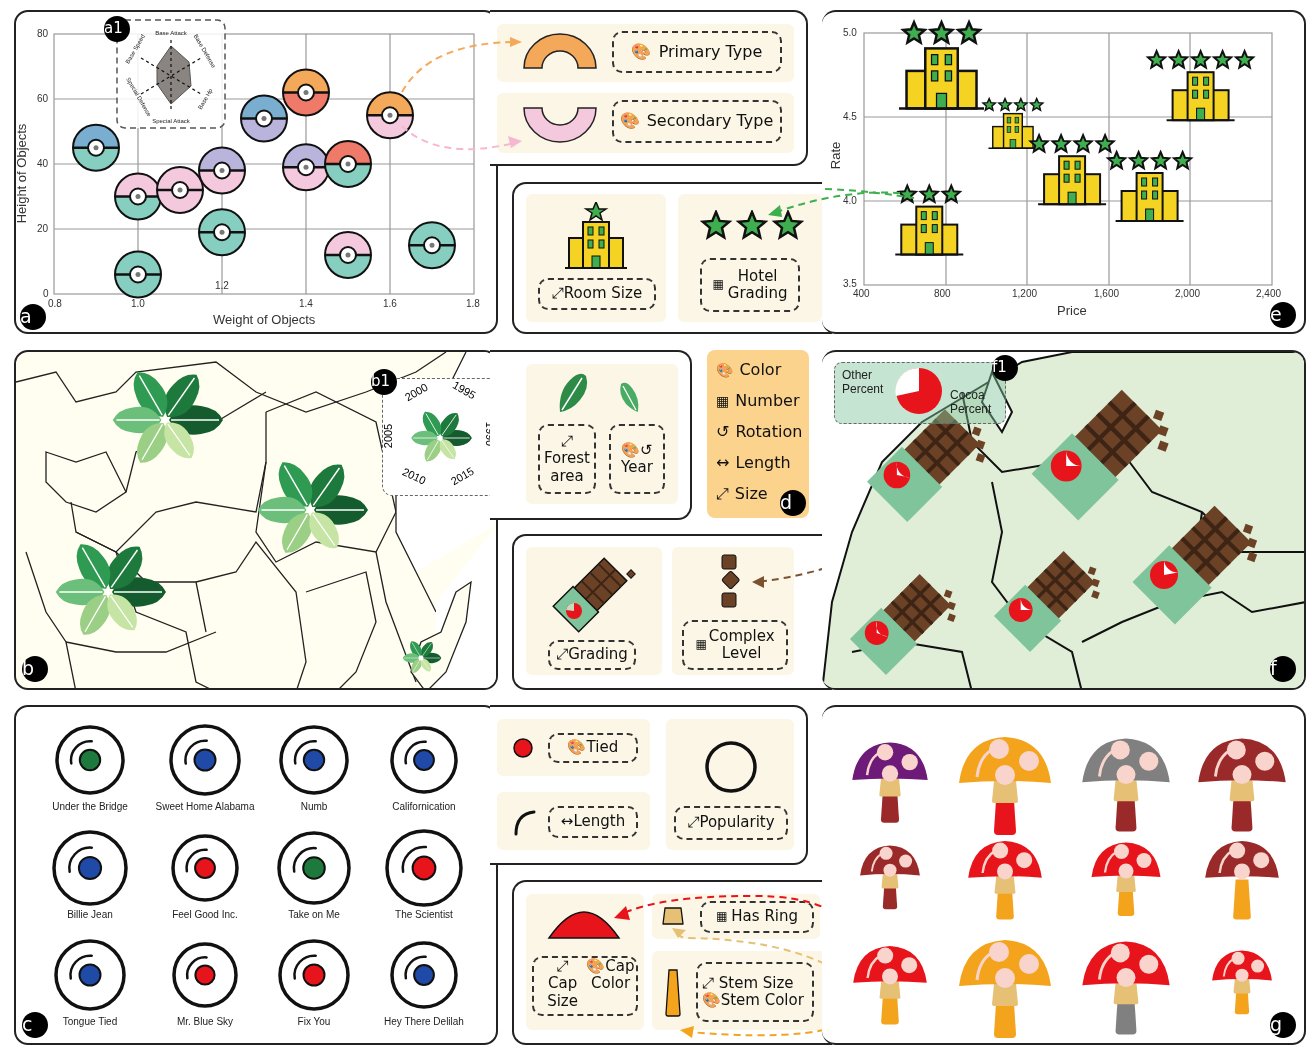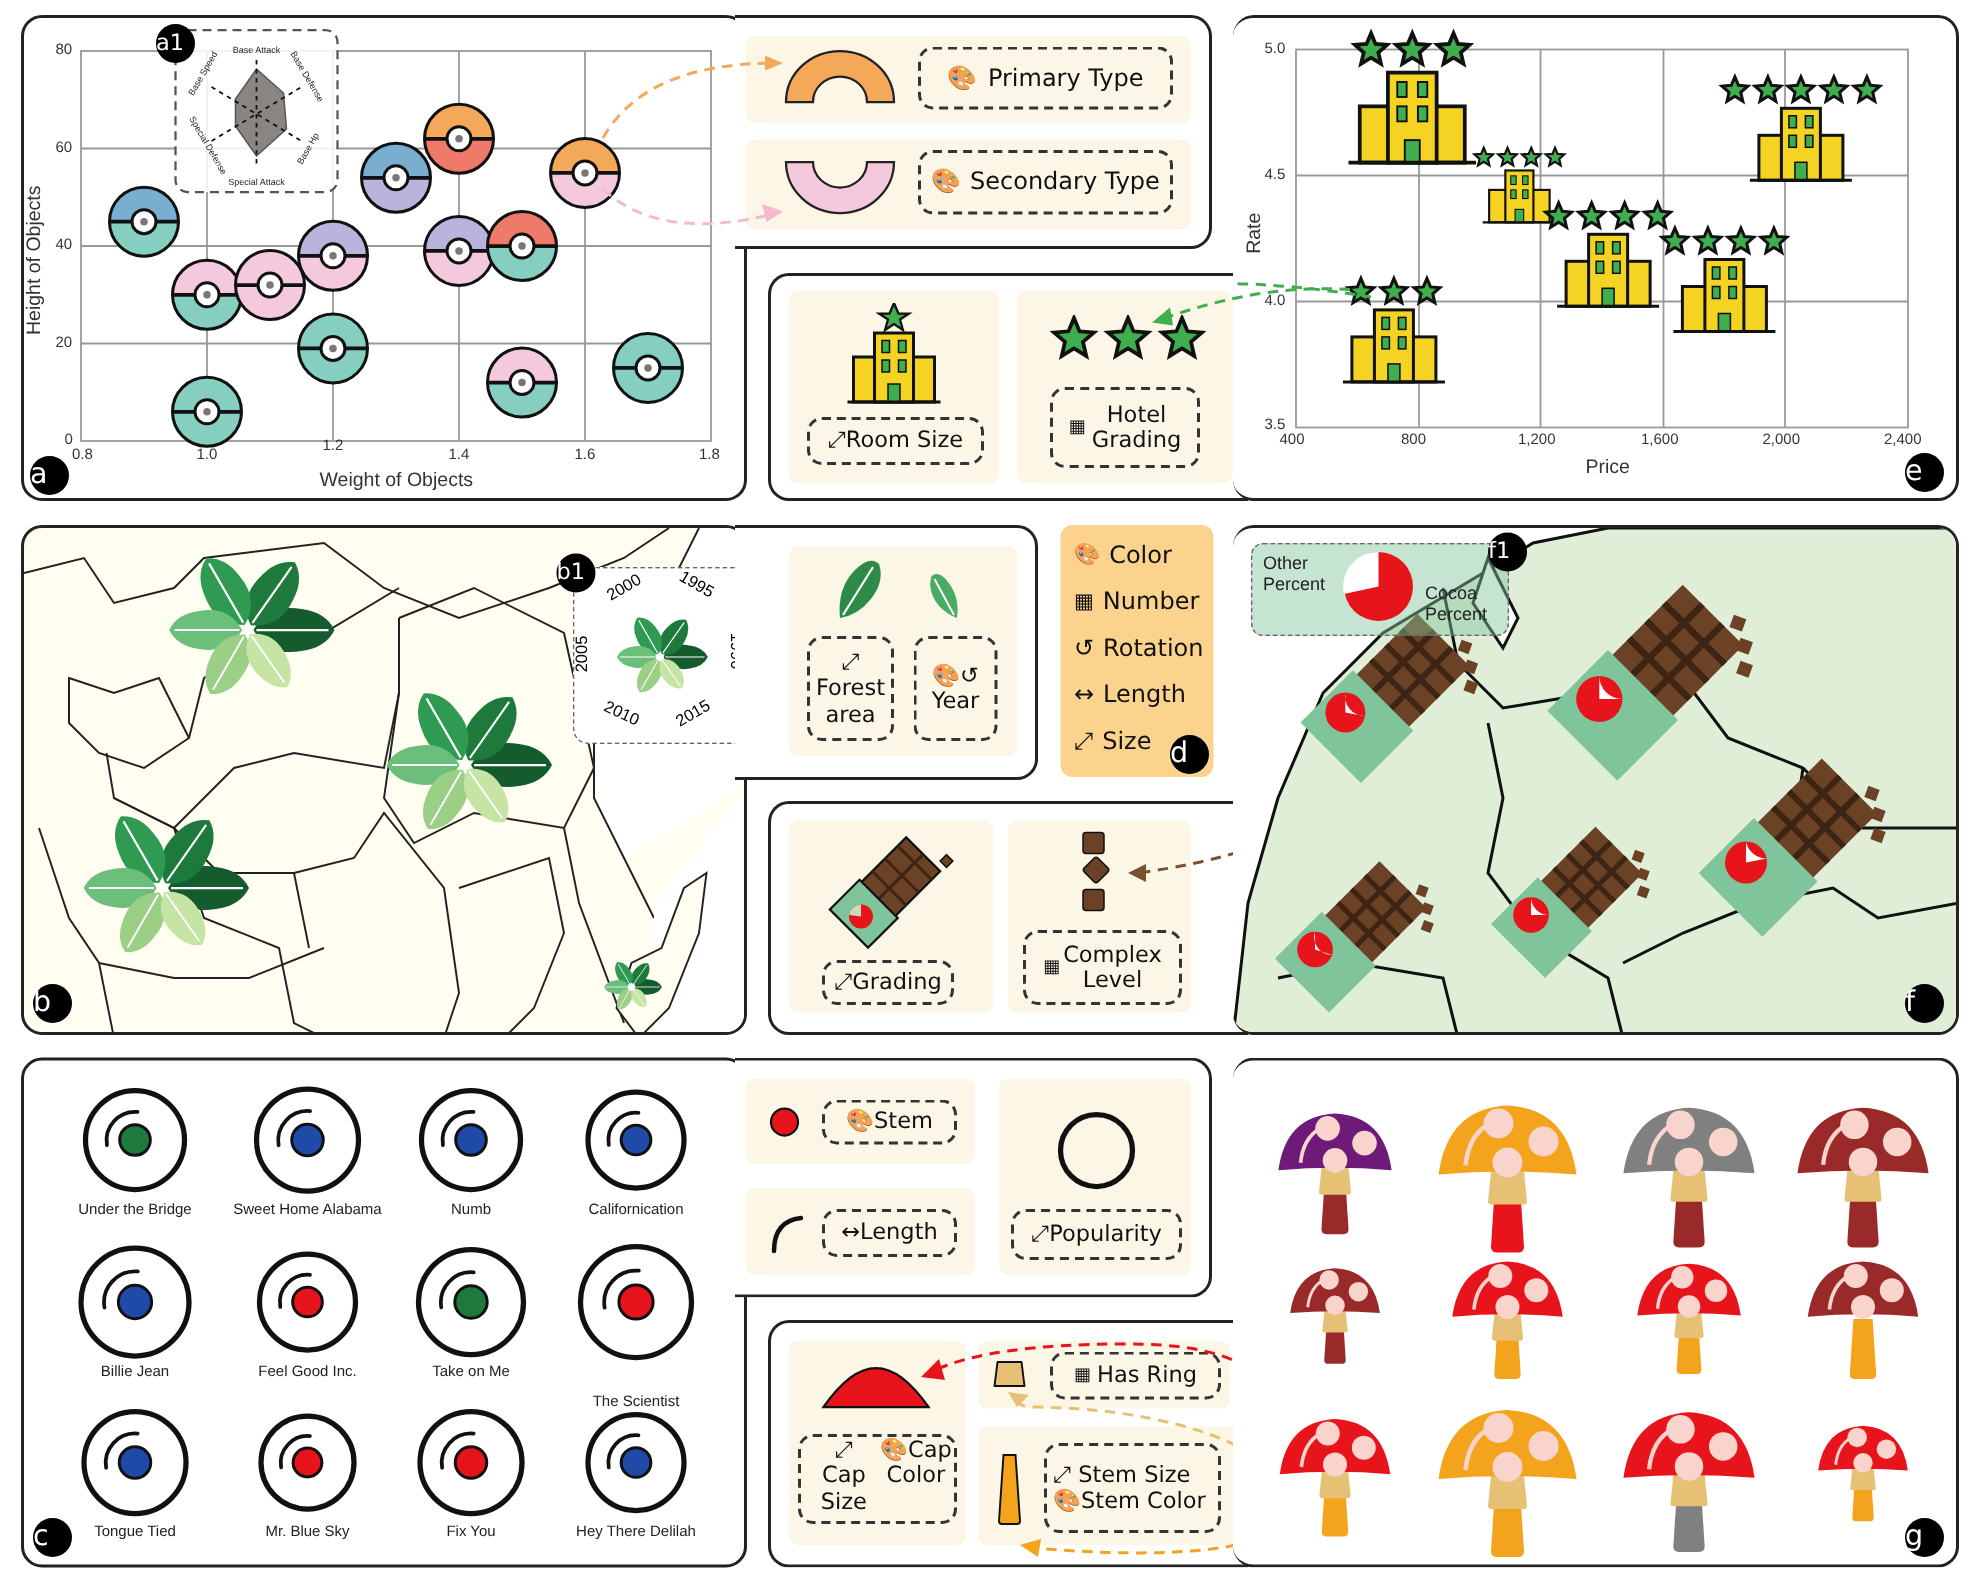--- a/index.html
+++ b/index.html
@@ -153,21 +153,21 @@
   </g>
 </svg>
 <div class="badge" style="left:104px;top:16px;font-size:15px">a1</div>
 <div class="tick" style="left:37px;top:28px">80</div>
 <div class="tick" style="left:37px;top:93px">60</div>
 <div class="tick" style="left:37px;top:158px">40</div>
 <div class="tick" style="left:37px;top:223px">20</div>
 <div class="tick" style="left:43px;top:288px">0</div>
 <div class="tick" style="left:48px;top:298px">0.8</div>
 <div class="tick" style="left:131px;top:298px">1.0</div>
-<div class="tick" style="left:215px;top:292px">1.2</div>
+<div class="tick" style="left:215px;top:280px">1.2</div>
 <div class="tick" style="left:299px;top:298px">1.4</div>
 <div class="tick" style="left:383px;top:298px">1.6</div>
 <div class="tick" style="left:466px;top:298px">1.8</div>
 <div class="axlabel" style="left:213px;top:312px">Weight of Objects</div>
 <div class="axlabel" style="left:-28px;top:166px;transform:rotate(-90deg)">Height of Objects</div>
 <div class="badge" style="left:20px;top:304px">a</div>
 
 <div class="panel" style="left:490px;top:10px;width:318px;height:156px;border-left:none;border-radius:0 14px 14px 0"></div>
 <div class="legend-card" style="left:497px;top:24px;width:297px;height:58px"></div>
 <svg class="abs" style="left:522px;top:32px" width="76" height="40">
@@ -718,21 +718,21 @@
       <circle cx="40" cy="40" r="35" fill="#fff" stroke="#111" stroke-width="3.5"></circle>
       <path d="M20.2,43.6 A20.160000000000004,20.160000000000004 0 0 1 41.8,20.2" fill="none" stroke="#111" stroke-width="2.5" stroke-linecap="round"></path>
       <circle cx="40" cy="40" r="10.799999999999999" fill="#1e7a3c" stroke="#111" stroke-width="2"></circle>
     </svg>
     <div class="song" style="left: 249px; top: 909px;">Take on Me</div>
     <svg width="84" height="84" class="abs" style="left:382px;top:826px">
       <circle cx="42" cy="42" r="37" fill="#fff" stroke="#111" stroke-width="3.5"></circle>
       <path d="M21.099999999999998,45.8 A21.28,21.28 0 0 1 43.9,21.099999999999998" fill="none" stroke="#111" stroke-width="2.5" stroke-linecap="round"></path>
       <circle cx="42" cy="42" r="11.4" fill="#e8141c" stroke="#111" stroke-width="2"></circle>
     </svg>
-    <div class="song" style="left: 359px; top: 909px; margin-top: 20px;">The Scientist</div>
+    <div class="song" style="left: 359px; top: 909px;">The Scientist</div>
     <svg width="78" height="78" class="abs" style="left:51px;top:936px">
       <circle cx="39" cy="39" r="34" fill="#fff" stroke="#111" stroke-width="3.5"></circle>
       <path d="M19.75,42.5 A19.6,19.6 0 0 1 40.75,19.75" fill="none" stroke="#111" stroke-width="2.5" stroke-linecap="round"></path>
       <circle cx="39" cy="39" r="10.5" fill="#1f4aa8" stroke="#111" stroke-width="2"></circle>
     </svg>
     <div class="song" style="left: 25px; top: 1016px;">Tongue Tied</div>
     <svg width="72" height="72" class="abs" style="left:169px;top:939px">
       <circle cx="36" cy="36" r="31" fill="#fff" stroke="#111" stroke-width="3.5"></circle>
       <path d="M18.4,39.2 A17.92,17.92 0 0 1 37.6,18.4" fill="none" stroke="#111" stroke-width="2.5" stroke-linecap="round"></path>
       <circle cx="36" cy="36" r="9.6" fill="#e8141c" stroke="#111" stroke-width="2"></circle>
@@ -753,21 +753,21 @@
   </div>
 <div class="badge" style="left:22px;top:1012px">c</div>
 
 <div class="panel" style="left:490px;top:705px;width:318px;height:160px;border-left:none;border-radius:0 14px 14px 0"></div>
 <div class="legend-card" style="left:497px;top:719px;width:153px;height:57px"></div>
 <svg class="abs" style="left:512px;top:737px" width="22" height="22">
     <circle cx="11" cy="11" r="9" fill="#e8141c" stroke="#111" stroke-width="1.5"></circle>
   </svg>
 <div class="dash" style="left:548px;top:733px;width:90px;height:30px;font-size:15px">
     <span>🎨</span>
-    <span>Stem</span>
+    <span>Tied</span>
   </div>
 <div class="legend-card" style="left:497px;top:792px;width:153px;height:58px"></div>
 <svg class="abs" style="left:512px;top:808px" width="26" height="28">
     <path d="M4,26 Q4,6 22,4" fill="none" stroke="#111" stroke-width="3" stroke-linecap="round"></path>
   </svg>
 <div class="dash" style="left:548px;top:806px;width:90px;height:32px;font-size:15px">
     <span>↔</span>
     <span>Length</span>
   </div>
 <div class="legend-card" style="left:666px;top:719px;width:128px;height:131px"></div>

